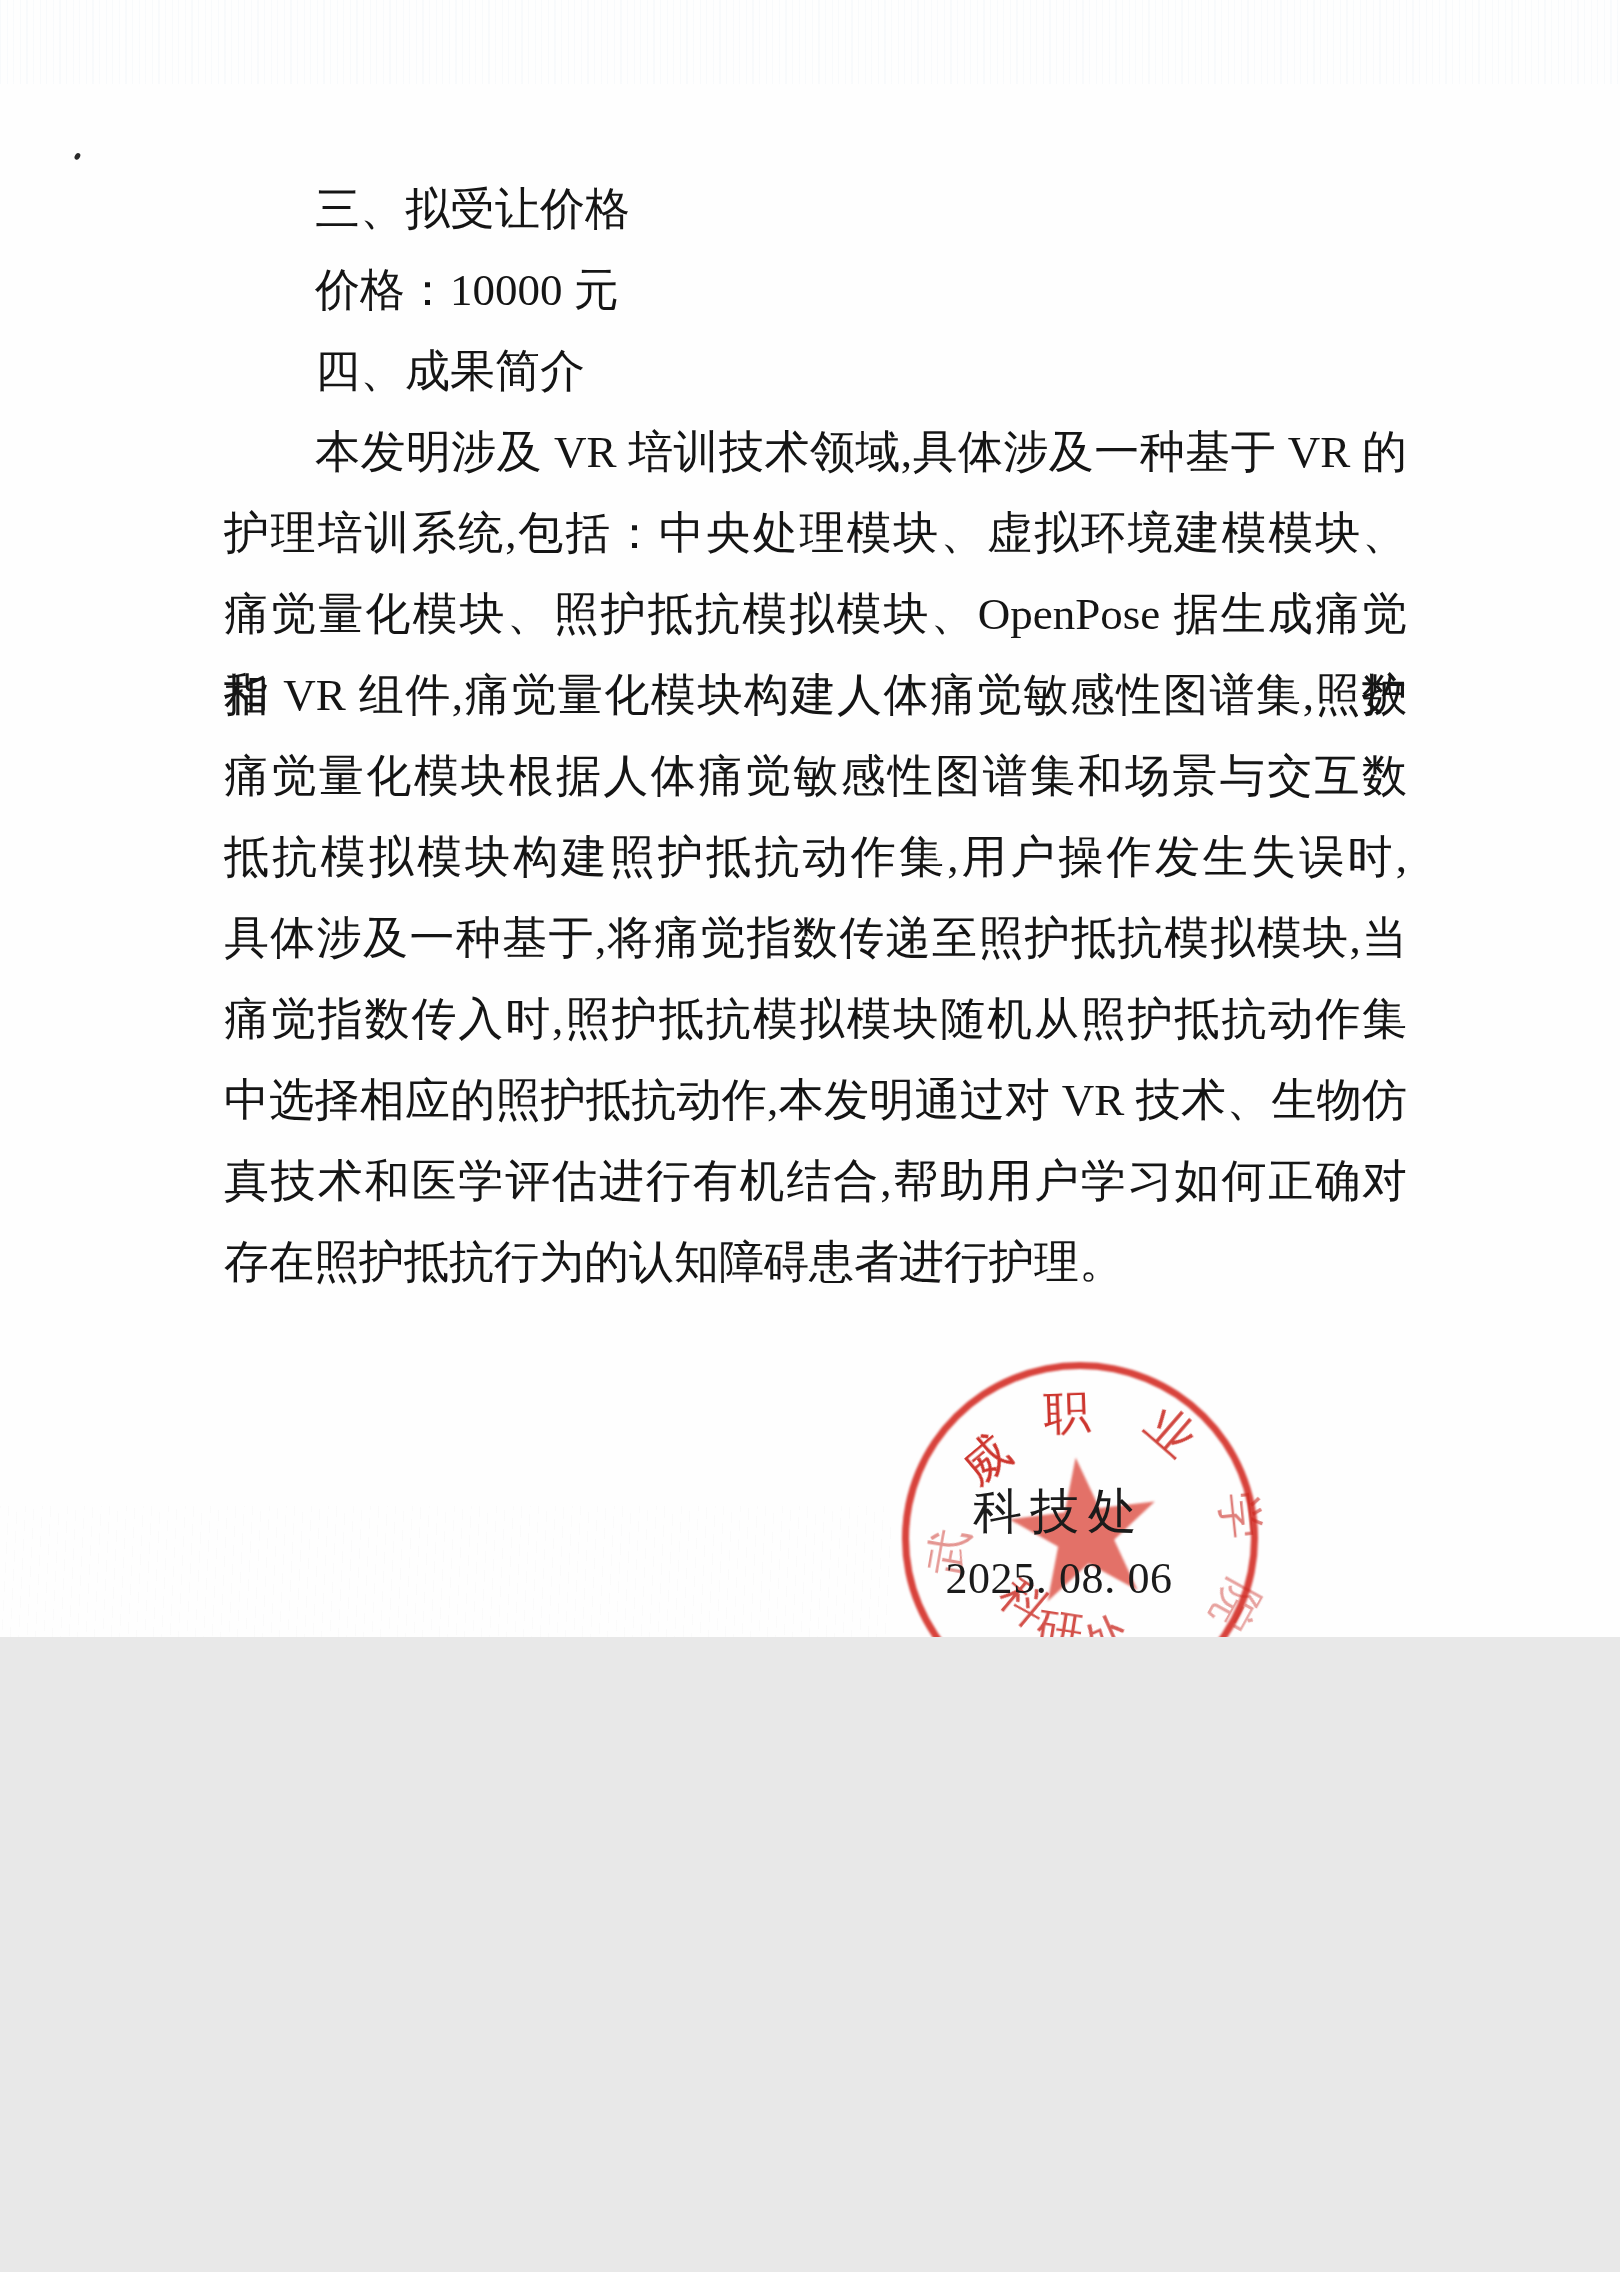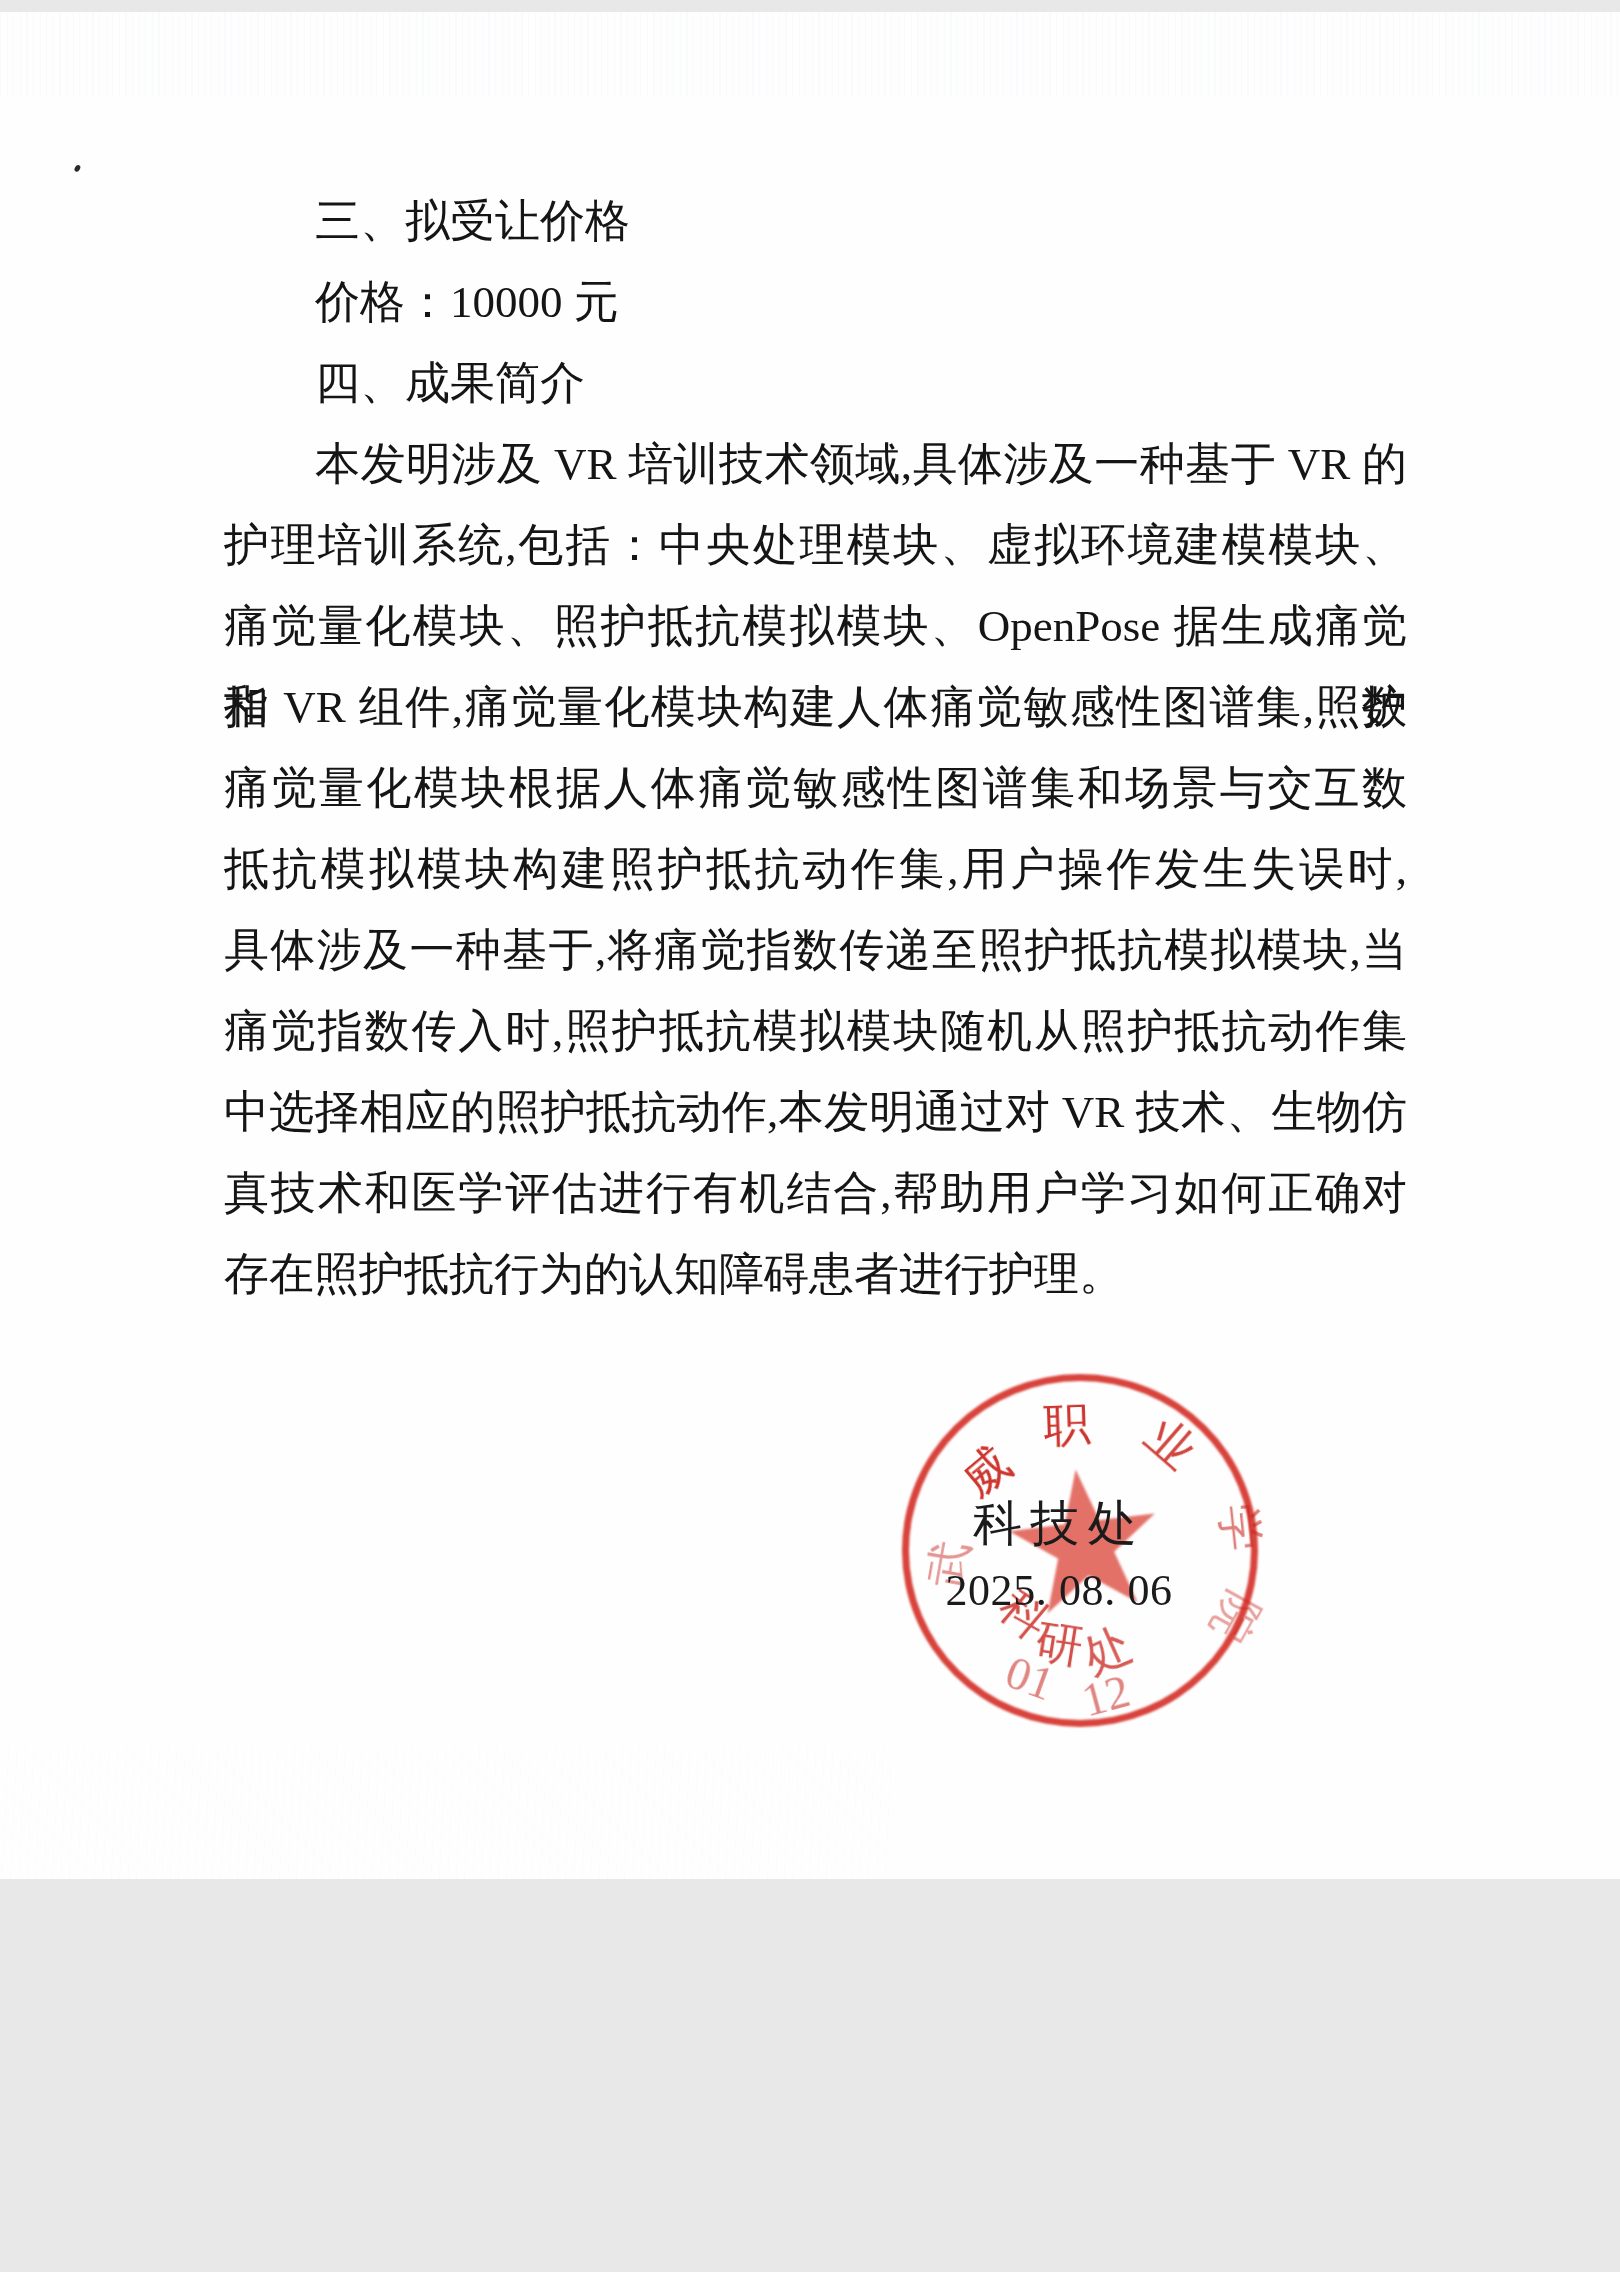--- a/index.html
+++ b/index.html
@@ -1,19 +1,19 @@
 <!DOCTYPE html>
 <html style="font-size:9.6px"><head>
 <meta charset="utf-8">
 <style>
   html,body { margin:0; padding:0; background:#e8e8e8; }
   .page {
     position:relative;
-    width:1620px; height:1867px;
-    margin:12px auto;
+    width:1620px; height:1637px;
+    margin:0 auto;
     background:#fefefe;
     overflow:hidden;
     font-family:"Liberation Serif","DejaVu Serif",serif;
   }
   
   .scan-noise-top {
     position:absolute; left:0; top:0; width:100%; height:84px;
     background:repeating-linear-gradient(90deg,
       rgba(150,185,215,0.10) 0 1.2px, rgba(255,255,255,0) 1.2px 6.6px);
     opacity:.55;

